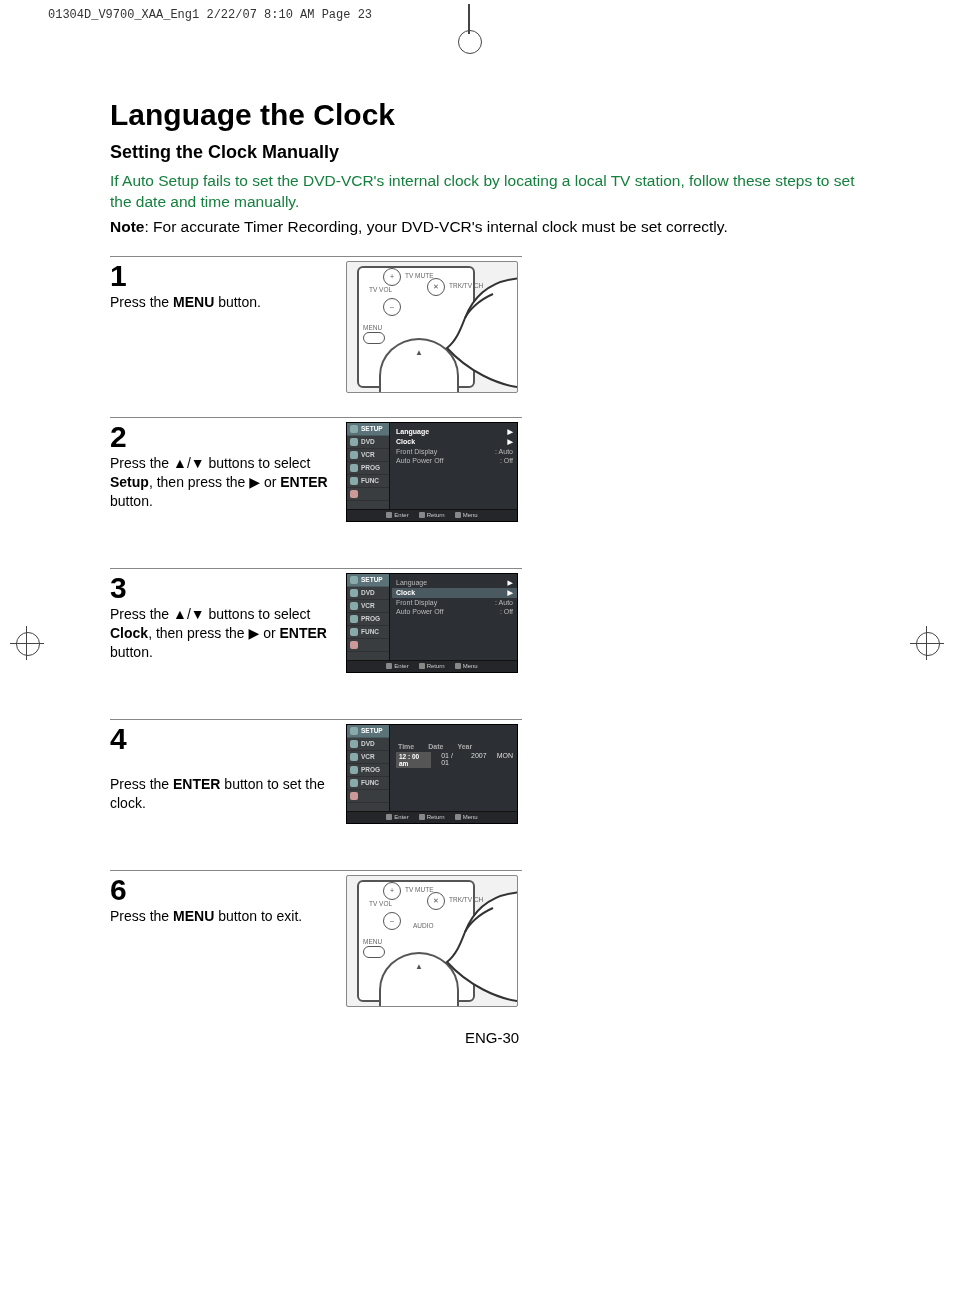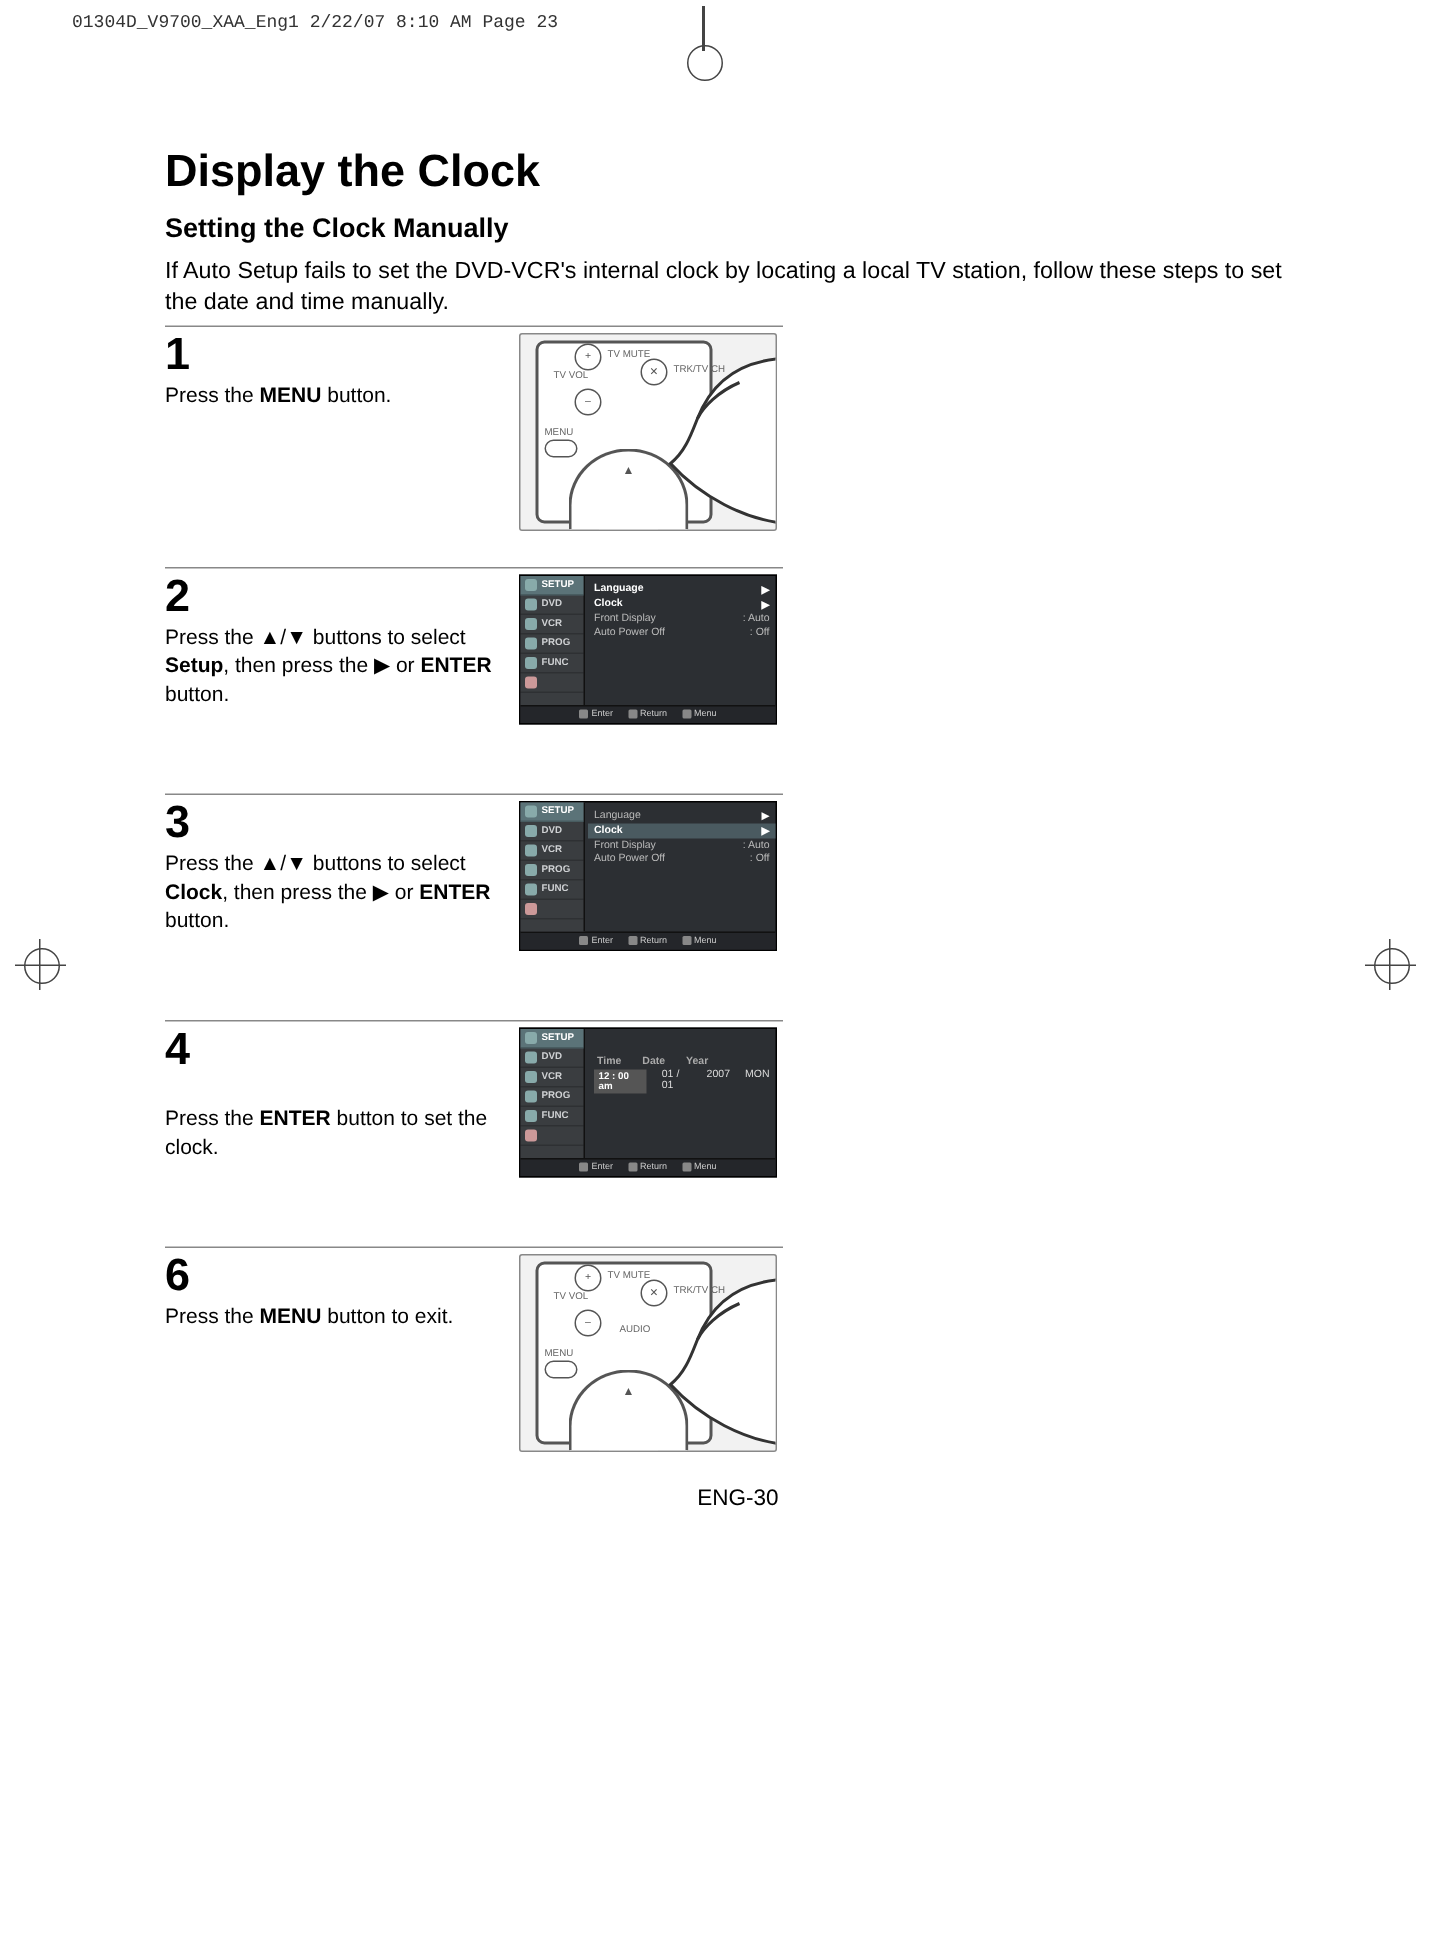--- a/index.html
+++ b/index.html
@@ -133,21 +133,21 @@
     margin-bottom: 28px;
     color: #222;
   }
   h2 {
     font-size: 18px;
     margin: 6px 0 8px 0;
   }
   .body-text {
     font-size: 15.5px;
     line-height: 1.35;
-    color: #000000;
+    color: #15803d;
     margin-bottom: 4px;
   }
   .note-line {
     font-size: 15.5px;
     line-height: 1.35;
     margin-bottom: 18px;
   }
   .steps {
     width: 412px;
   }
@@ -315,24 +315,27 @@
 <div class="print-header">01304D_V9700_XAA_Eng1  2/22/07  8:10 AM  Page 23</div>
 <div class="crop-mark-top"></div>
 <div class="reg-mark-left"></div>
 <div class="reg-cross-h left"></div>
 <div class="reg-mark-right"></div>
 <div class="reg-cross-h right"></div>
 
 <div class="page">
 
 
-  <h1>Display the Clock</h1>
+  <h1>Language the Clock</h1>
 
   <h2>Setting the Clock Manually</h2>
   <div class="body-text">If Auto Setup fails to set the DVD-VCR's internal clock by locating a local TV station, follow these steps to set the date and time manually.</div>
+  <div class="note-line">
+    <b>Note</b><span>: For accurate Timer Recording, your DVD-VCR's internal clock must be set correctly.</span>
+  </div>
 
   <div class="steps">
 
     <div class="step s1">
       <div class="step-text">
         <div class="step-num">1</div>
         <div class="step-desc">
           <span>Press the </span><b>MENU</b><span> button.</span>
         </div>
       </div>

